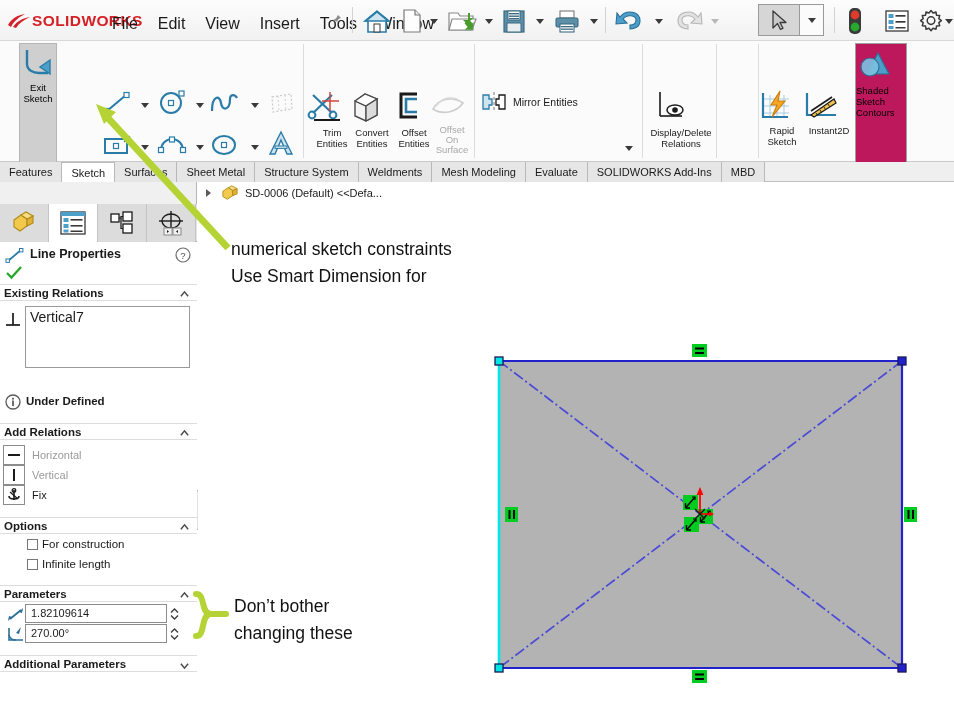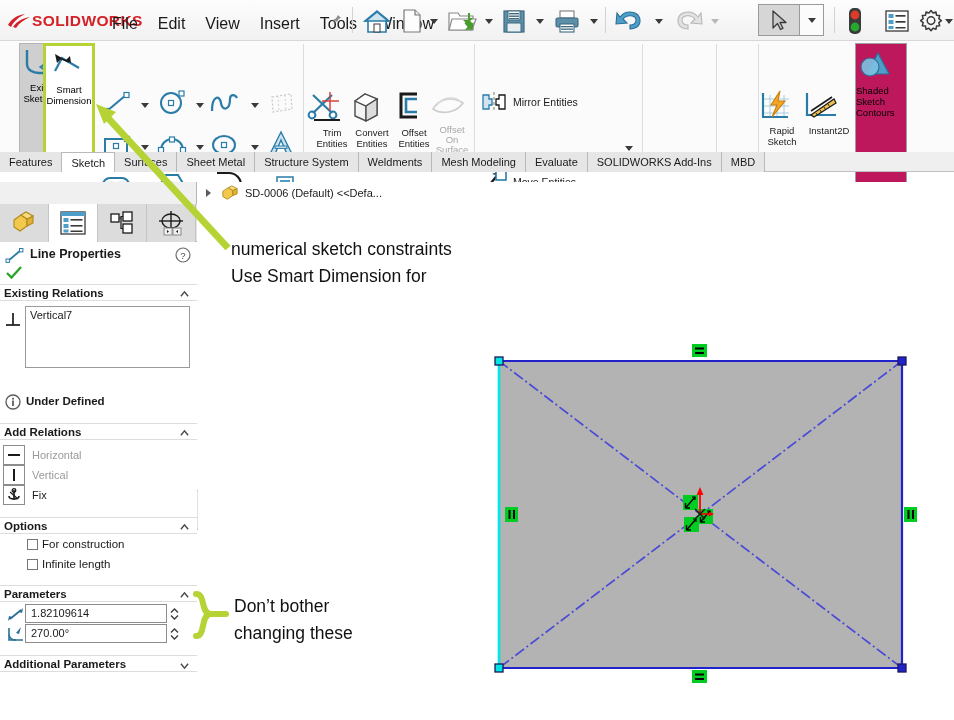--- a/index.html
+++ b/index.html
@@ -52,21 +52,21 @@
   .smart-dim-box { position:absolute; left:43px; top:2px; width:52px; height:128px;
                    background:#ffffff; border:3px solid #b5d334; }
 
   .icon-cell { position:absolute; width:34px; height:28px; display:flex; align-items:center;
                justify-content:center; cursor:pointer; }
 
   .row-item { position:absolute; display:flex; align-items:center; cursor:pointer; }
   .row-item .t { font-size:10.5px; color:#1a1a1a; margin-left:5px; }
 
   
-  .tabbar { position:absolute; left:0; top:152px; width:954px; height:20px; background:#efefef;
+  .tabbar { position:absolute; left:0; top:162px; width:954px; height:20px; background:#efefef;
             border-bottom:1px solid #c0c0c0; display:flex; }
   .tab { height:20px; padding:0 9px; display:flex; align-items:center; font-size:11px;
          color:#1a1a1a; border-right:1px solid #b9b9b9; background:#e6e6e6; cursor:pointer;}
   .tab.active { background:#ffffff; border-top:1px solid #b9b9b9; }
 
   
   .leftpanel { position:absolute; left:0; top:182px; width:197px; height:538px;
                background:#f0f0f0; border-right:1px solid #b5b5b5; }
   .panel-tabrow { position:absolute; left:0; top:22px; width:197px; height:38px;
                   background:#e4e4e4; border-bottom:1px solid #b0b0b0; display:flex; }
@@ -77,21 +77,21 @@
   .splitter .grip { position:absolute; left:50%; top:9px; width:5px; height:5px;
                     border:1px solid #9a9a9a; border-radius:50%; }
 
   .pcontent { position:absolute; left:0; top:60px; width:197px; height:478px; background:#fff; }
   .pp-title { position:absolute; left:30px; top:5px; font-size:12.5px; font-weight:bold; color:#1a1a1a; }
   .sec-head { position:absolute; left:0; width:197px; height:17px; border-bottom:1px solid #ddd;
               border-top:1px solid #ddd; background:#fff; }
   .sec-head .st { position:absolute; left:4px; top:2px; font-size:11.5px; font-weight:bold; color:#1a1a1a; }
   .chev { position:absolute; right:8px; top:5px; width:9px; height:9px; }
   .rel-box { position:absolute; left:25px; width:165px; height:62px; border:1px solid #9a9a9a; background:#fff; }
-  .rel-box .txt { position:absolute; left:4px; top:2px; font-size:11px; color:#1a1a1a; }
+  .rel-box .txt { position:absolute; left:4px; top:2px; font-size:14px; color:#1a1a1a; }
   .rel-row { position:absolute; display:flex; align-items:center; }
   .rel-row .rl { font-size:11px; margin-left:7px; }
   .relbtn { width:22px; height:20px; border:1px solid #8c8c8c; background:#fff;
             display:flex; align-items:center; justify-content:center; cursor:pointer;}
   .cbrow { position:absolute; display:flex; align-items:center; }
   .cbox { width:11px; height:11px; border:1px solid #767676; background:#fff; }
   .cbrow .cl { font-size:11.5px; margin-left:4px; color:#1a1a1a; }
   .pfield { position:absolute; height:19px; border:1px solid #8c8c8c; background:#fff; }
   .pfield .v { position:absolute; left:5px; top:2px; font-size:11px; color:#1a1a1a; }
   .spin { position:absolute; width:13px; height:19px; display:flex; flex-direction:column;
@@ -271,35 +271,20 @@
       </svg>
       <div style="text-align:center;font-size:9.5px;line-height:11px;margin-top:2px;">
         <div>Exit</div>
         <div>Sketch</div>
       </div>
       <div style="position:absolute;left:0;bottom:3px;width:100%;display:flex;justify-content:center;">
           <i class="caret"></i>
         </div>
     </div>
 
-    <div class="smart-dim-box">
-      <svg width="40" height="34" viewBox="0 0 40 34" style="margin-left:3px;margin-top:3px;">
-        <path d="M6 22 L13 9 L30 19" fill="none" stroke="#2a7ca8" stroke-width="2.2"></path>
-        <path d="M8 8 L20 13" fill="none" stroke="#1a1a1a" stroke-width="1.8"></path>
-        <path d="M6 5 L13 9 L8 14 Z" fill="#1a1a1a"></path>
-        <path d="M22 14 L17 11 L21 7 Z" fill="#1a1a1a"></path>
-      </svg>
-      <div style="text-align:center;font-size:9.5px;line-height:11px;margin-top:1px;">
-        <div>Smart</div>
-        <div>Dimension</div>
-      </div>
-      <div style="position:absolute;left:0;bottom:2px;width:100%;display:flex;justify-content:center;">
-          <i class="caret"></i>
-        </div>
-    </div>
 
     <div class="icon-cell" style="left:100px;top:48px;">
       <svg width="30" height="26" viewBox="0 0 30 26">
         <line x1="5" y1="21" x2="24" y2="5" stroke="#2a7ca8" stroke-width="2"></line>
         <rect x="2" y="18.5" width="5" height="5" fill="#fff" stroke="#2a7ca8" stroke-width="1.2"></rect>
         <rect x="22" y="2.5" width="5" height="5" fill="#fff" stroke="#2a7ca8" stroke-width="1.2"></rect>
       </svg>
     </div>
     <div class="dd" style="position:absolute;left:138px;top:50px;">
         <i class="caret"></i>
@@ -501,20 +486,32 @@
         </g>
       </svg>
       <span class="t">Move Entities</span>
     </div>
     <div class="dd" style="position:absolute;left:622px;top:133px;">
         <i class="caret"></i>
       </div>
 
     <div class="rbdiv" style="left:642px;"></div>
 
+    <div class="big-btn" style="left:648px;top:48px;width:66px;">
+      <svg width="40" height="36" viewBox="0 0 40 36">
+        <line x1="12" y1="3" x2="12" y2="27" stroke="#1a1a1a" stroke-width="1.6"></line>
+        <line x1="12" y1="27" x2="34" y2="27" stroke="#1a1a1a" stroke-width="1.6"></line>
+        <ellipse cx="27" cy="21" rx="8" ry="5" fill="#fff" stroke="#1a1a1a" stroke-width="1.5"></ellipse>
+        <circle cx="27" cy="21" r="2.8" fill="#1a1a1a"></circle>
+      </svg>
+      <div class="lbl">
+        <div>Display/Delete</div>
+        <div>Relations</div>
+      </div>
+    </div>
     <div class="dd" style="position:absolute;left:673px;top:142px;">
         <i class="caret"></i>
       </div>
 
     <div class="rbdiv" style="left:716px;"></div>
 
     <div class="dd" style="position:absolute;left:731px;top:142px;">
         <i class="caret"></i>
       </div>
 

